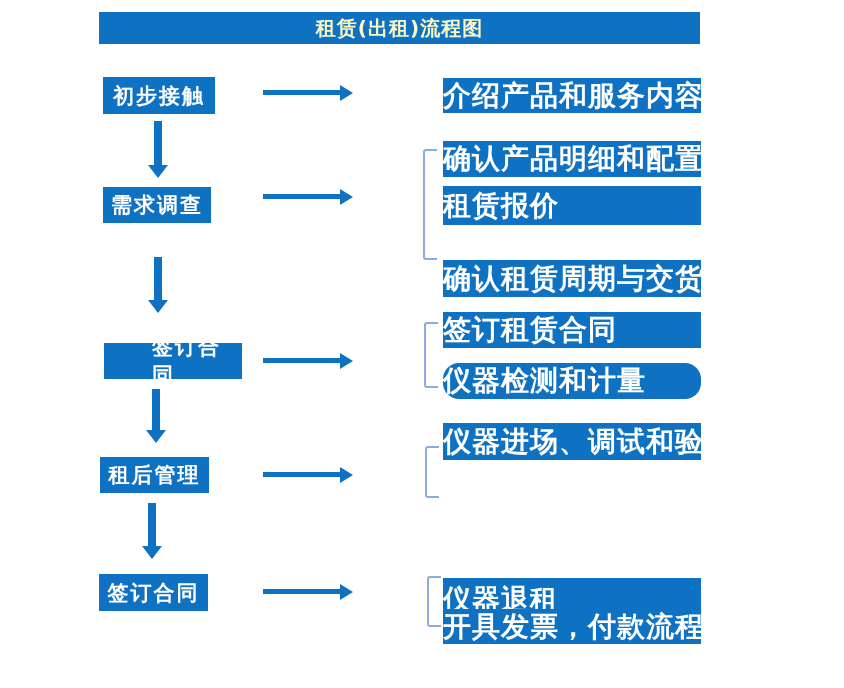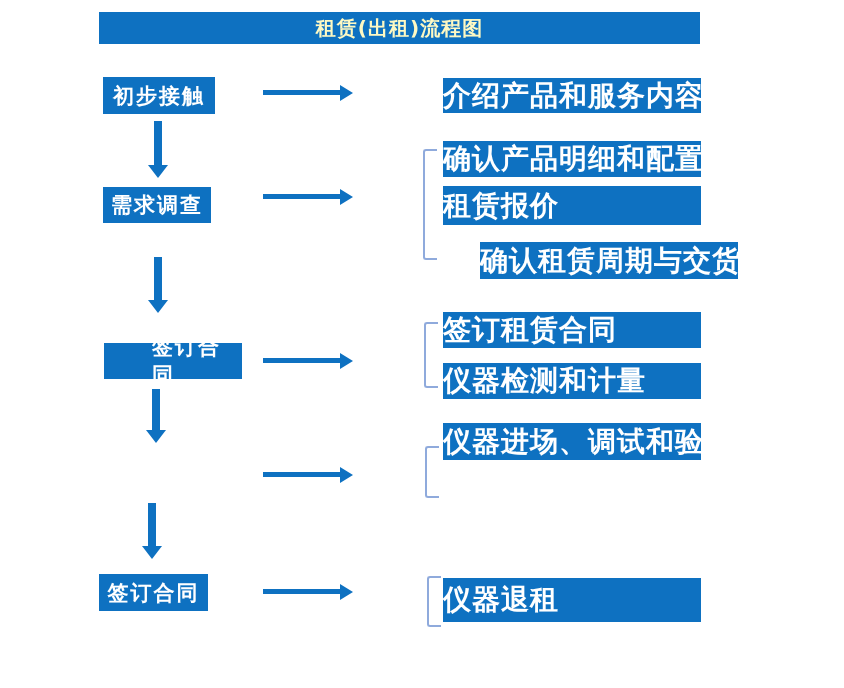--- a/index.html
+++ b/index.html
@@ -117,20 +117,21 @@
 </head>
 <body>
 
 <div class="canvas">
 
   <div class="title-banner">租赁(出租)流程图</div>
 
   <div class="stage-box" style="left:103px; top:77px; width:112px; height:37px;">初步接触</div>
   <div class="stage-box" style="left:103px; top:187px; width:108px; height:36px;">需求调查</div>
   <div class="stage-box" style="left:104px; top:343px; width:90px; height:36px;padding-left:48px;">签订合同</div>
+  <div class="stage-box" style="left:100px; top:457px; width:109px; height:36px;">租后管理</div>
   <div class="stage-box" style="left:99px; top:574px; width:109px; height:37px;">签订合同</div>
 
   <div class="varrow" style="left:147px; top:121px; height:57px;">
     <div class="shaft"></div>
     <div class="head"></div>
   </div>
   <div class="varrow" style="left:147px; top:257px; height:56px;">
     <div class="shaft"></div>
     <div class="head"></div>
   </div>
@@ -165,19 +166,20 @@
   </div>
 
   <div class="bracket" style="left:423px; top:149px; height:111px;"></div>
   <div class="bracket" style="left:424px; top:322px; height:66px;"></div>
   <div class="bracket" style="left:425px; top:446px; height:52px;"></div>
   <div class="bracket" style="left:427px; top:576px; height:51px;"></div>
 
   <div class="detail-box" style="top:78px; height:35px;">介绍产品和服务内容</div>
   <div class="detail-box" style="top:133px; height:36px;margin-top:8px;">确认产品明细和配置</div>
   <div class="detail-box" style="top:186px; height:39px;">租赁报价</div>
-  <div class="detail-box" style="top:242px; height:37px;margin-left:37px;">确认租赁周期与交货时间</div>
+  <div class="detail-box" style="top:260px; height:37px;">确认租赁周期与交货时间</div>
   <div class="detail-box" style="top:312px; height:36px;">签订租赁合同</div>
-  <div class="detail-box" style="top:363px; height:36px;">仪器检测和计量</div>
+  <div class="detail-box" style="top:363px; height:36px;border-radius:16px;">仪器检测和计量</div>
   <div class="detail-box" style="top:423px; height:37px;">仪器进场、调试和验收</div>
   <div class="detail-box" style="top:578px; height:44px;">仪器退租</div>
+  <div class="detail-box" style="top:609px; height:35px;">开具发票，付款流程</div>
 
 </div>
 
 </body></html>

